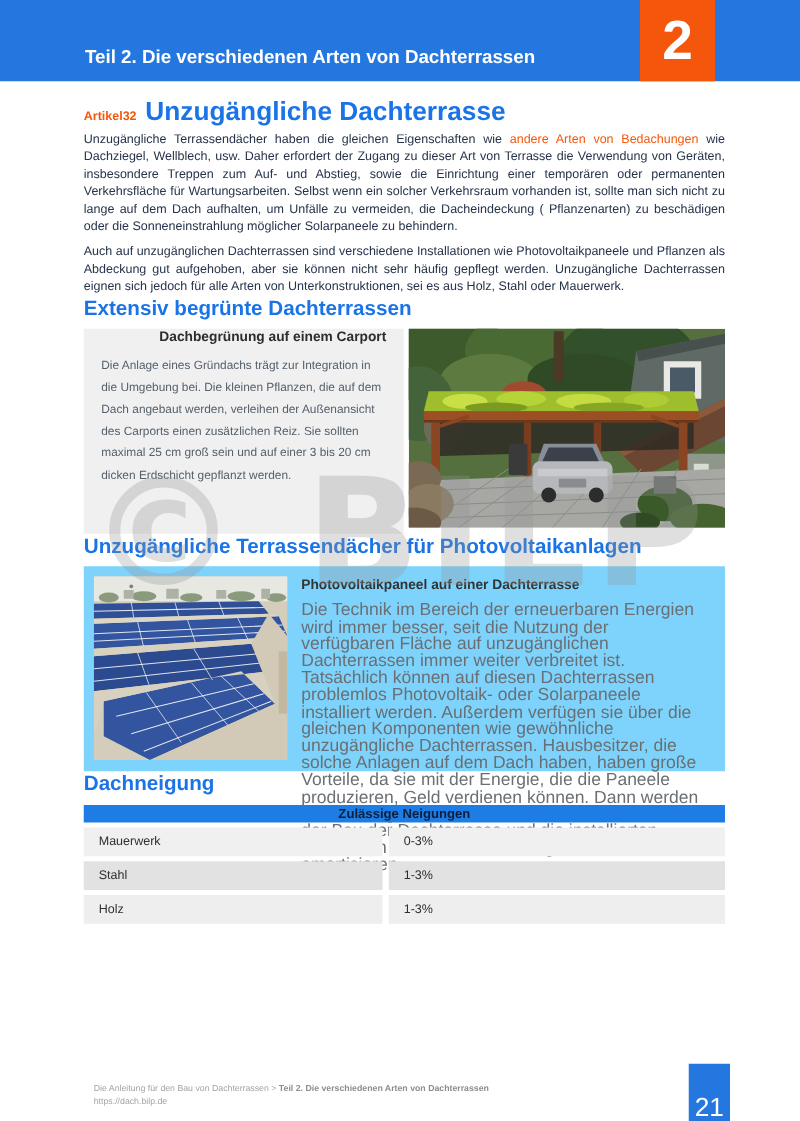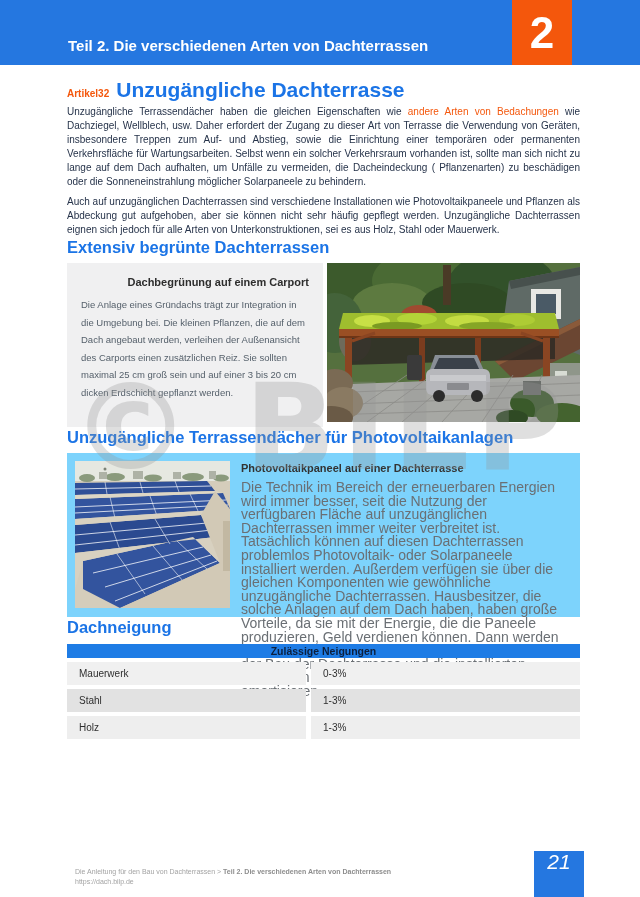--- a/index.html
+++ b/index.html
@@ -20,21 +20,21 @@
   .para{margin:0;font-size:10px;line-height:14px;color:#26334a;text-align:justify;}
   .p1{margin-top:2px;}
   .p2{margin-top:6px;}
   .link-orange{color:#f4570c;cursor:pointer;}
   h2.sec{margin:0;color:#1b74e6;font-size:16.5px;font-weight:bold;line-height:20px;}
   .sec-a{margin-top:0px;}
   .sec-b{margin-top:8px;}
   .sec-c{margin-top:8px;}
   
   .carport-row{margin-top:6px;display:flex;gap:4px;}
-  .carport-card{width:256px;height:164px;background:#f0f0f1;box-sizing:border-box;padding:12px 14px;}
+  .carport-card{width:256px;height:164px;background:#f0f0f1;box-sizing:border-box;padding:0 14px;}
   .carport-card .card-title{font-size:11px;font-weight:bold;color:#2d2d2d;text-align:right;margin:1px 0 8px 0;}
   .carport-card .card-body{font-size:9.5px;line-height:17.5px;color:#55606b;}
   .carport-img{width:253px;height:159px;display:block;}
   
   .pv-card{margin-top:6px;background:#7dd3fc;box-sizing:border-box;height:164px;
            padding:8px;display:flex;gap:11px;}
   .pv-img{width:155px;height:147px;display:block;flex:0 0 155px;}
   .pv-text{flex:1;padding-right:8px;}
   .pv-text .card-title{font-size:11px;font-weight:bold;color:#333333;margin:1px 0 7px 0;}
   .pv-text .card-body{font-size:14px;line-height:13.6px;color:#6a6f74;}
@@ -55,22 +55,22 @@
   .t-row .col1{padding-left:12px;}
   
   .watermark{position:absolute;left:50px;top:368px;width:540px;text-align:center;
              font-family:"DejaVu Sans",sans-serif;font-size:120px;font-weight:bold;
              letter-spacing:6px;color:rgba(150,150,150,0.30);z-index:6;pointer-events:none;
              white-space:nowrap;line-height:1;}
   
   .footer{position:absolute;left:0;bottom:0;width:640px;height:47px;}
   .crumbs{position:absolute;left:75px;bottom:11px;font-size:7px;line-height:9.5px;color:#a3a3a3;}
   .crumbs .bold{font-weight:bold;color:#8d8d8d;}
-  .pagebox{position:absolute;right:56px;bottom:0;width:50px;height:46px;background:#2577e0;
-           display:flex;align-items:flex-start;justify-content:center;font-style:italic;}
+  .pagebox{position:absolute;right:56px;bottom:0;width:33px;height:46px;background:#2577e0;
+           display:flex;align-items:flex-end;justify-content:center;}
   .pagebox span{color:#ffffff;font-size:21px;line-height:1;}
 </style>
 </head>
 <body>
 
 <div class="page">
 
   <div class="topbar">
     <div class="topbar-title">Teil 2. Die verschiedenen Arten von Dachterrassen</div>
     <div class="part-badge">

